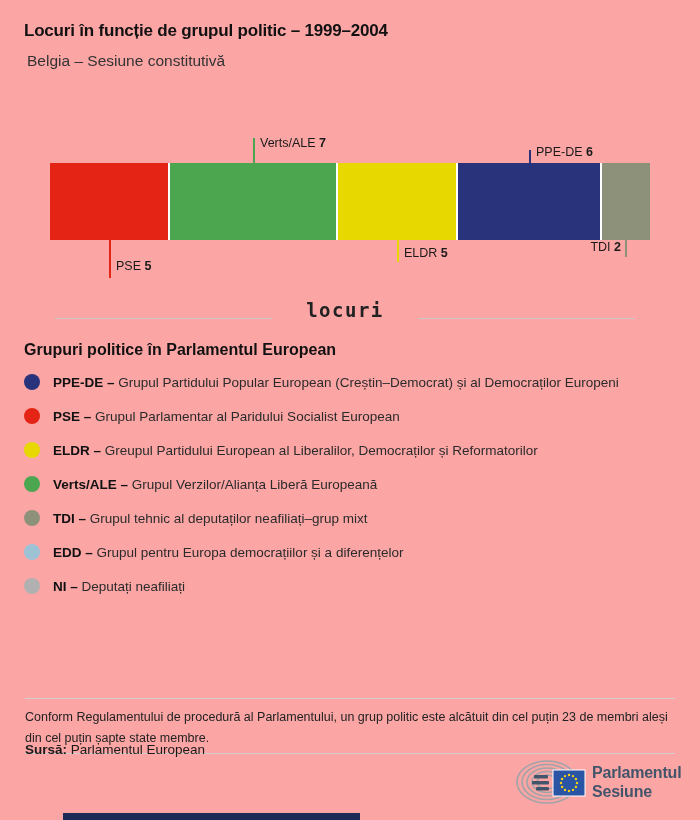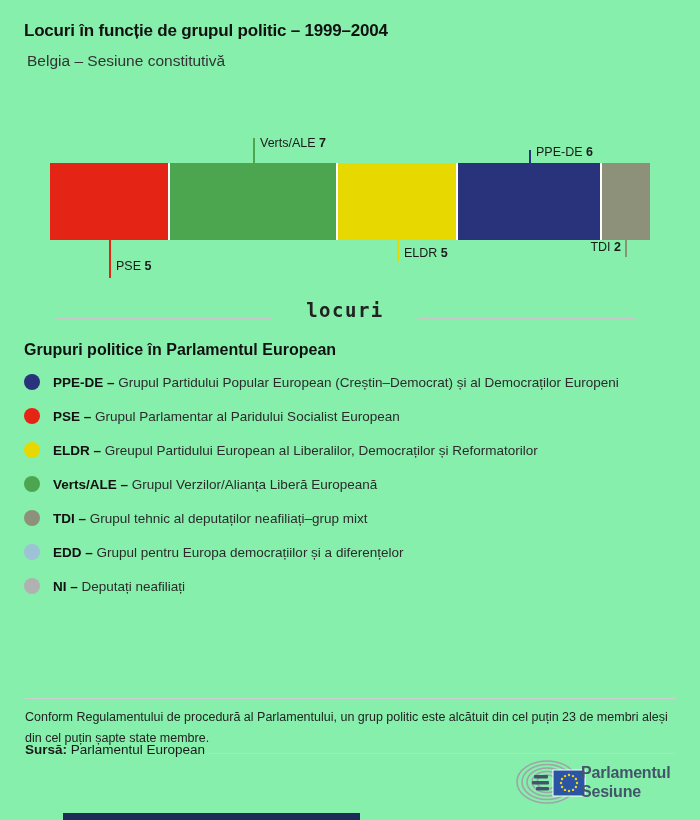--- a/index.html
+++ b/index.html
@@ -1,19 +1,19 @@
 <!DOCTYPE html>
 <html><head>
 <meta charset="utf-8">
 <style>
   * { margin:0; padding:0; box-sizing:border-box; }
   html,body { background:#ffffff; }
   body { font-family:"Liberation Sans", sans-serif; color:#1a1a1a; }
   .page {
-    position:relative; width:700px; height:820px; background:#86efac;
+    position:relative; width:700px; height:820px; background:#fca5a5;
     overflow:hidden; margin:0 auto;
   }
   .title {
     position:absolute; left:24px; top:21px; font-size:17px; font-weight:bold;
     letter-spacing:-0.2px; color:#111;
   }
   .subtitle {
     position:absolute; left:27px; top:52px; font-size:15.5px; color:#333;text-align:right;
   }
   
@@ -55,21 +55,21 @@
   .rule.bottom { top:753px; }
   .footnote {
     position:absolute; left:25px; top:707px; width:650px;
     font-size:12.5px; line-height:21px; color:#222;
   }
   
   .source { position:absolute; left:25px; top:742px; font-size:13.5px; color:#1a1a1a; }
   .source b { font-weight:bold; }
   .logo { position:absolute; left:513px; top:759px; width:170px; height:50px; }
   .logo-text {
-    position:absolute; left:68px; top:4px; font-size:16px; font-weight:bold;
+    position:absolute; left:79px; top:4px; font-size:16px; font-weight:bold;
     line-height:19px; color:#43556a; letter-spacing:-0.2px;
   }
   .bottom-bar {
     position:absolute; left:63px; top:813px; width:297px; height:7px;
   }
 </style>
 </head>
 <body>
 
 <div class="page">

